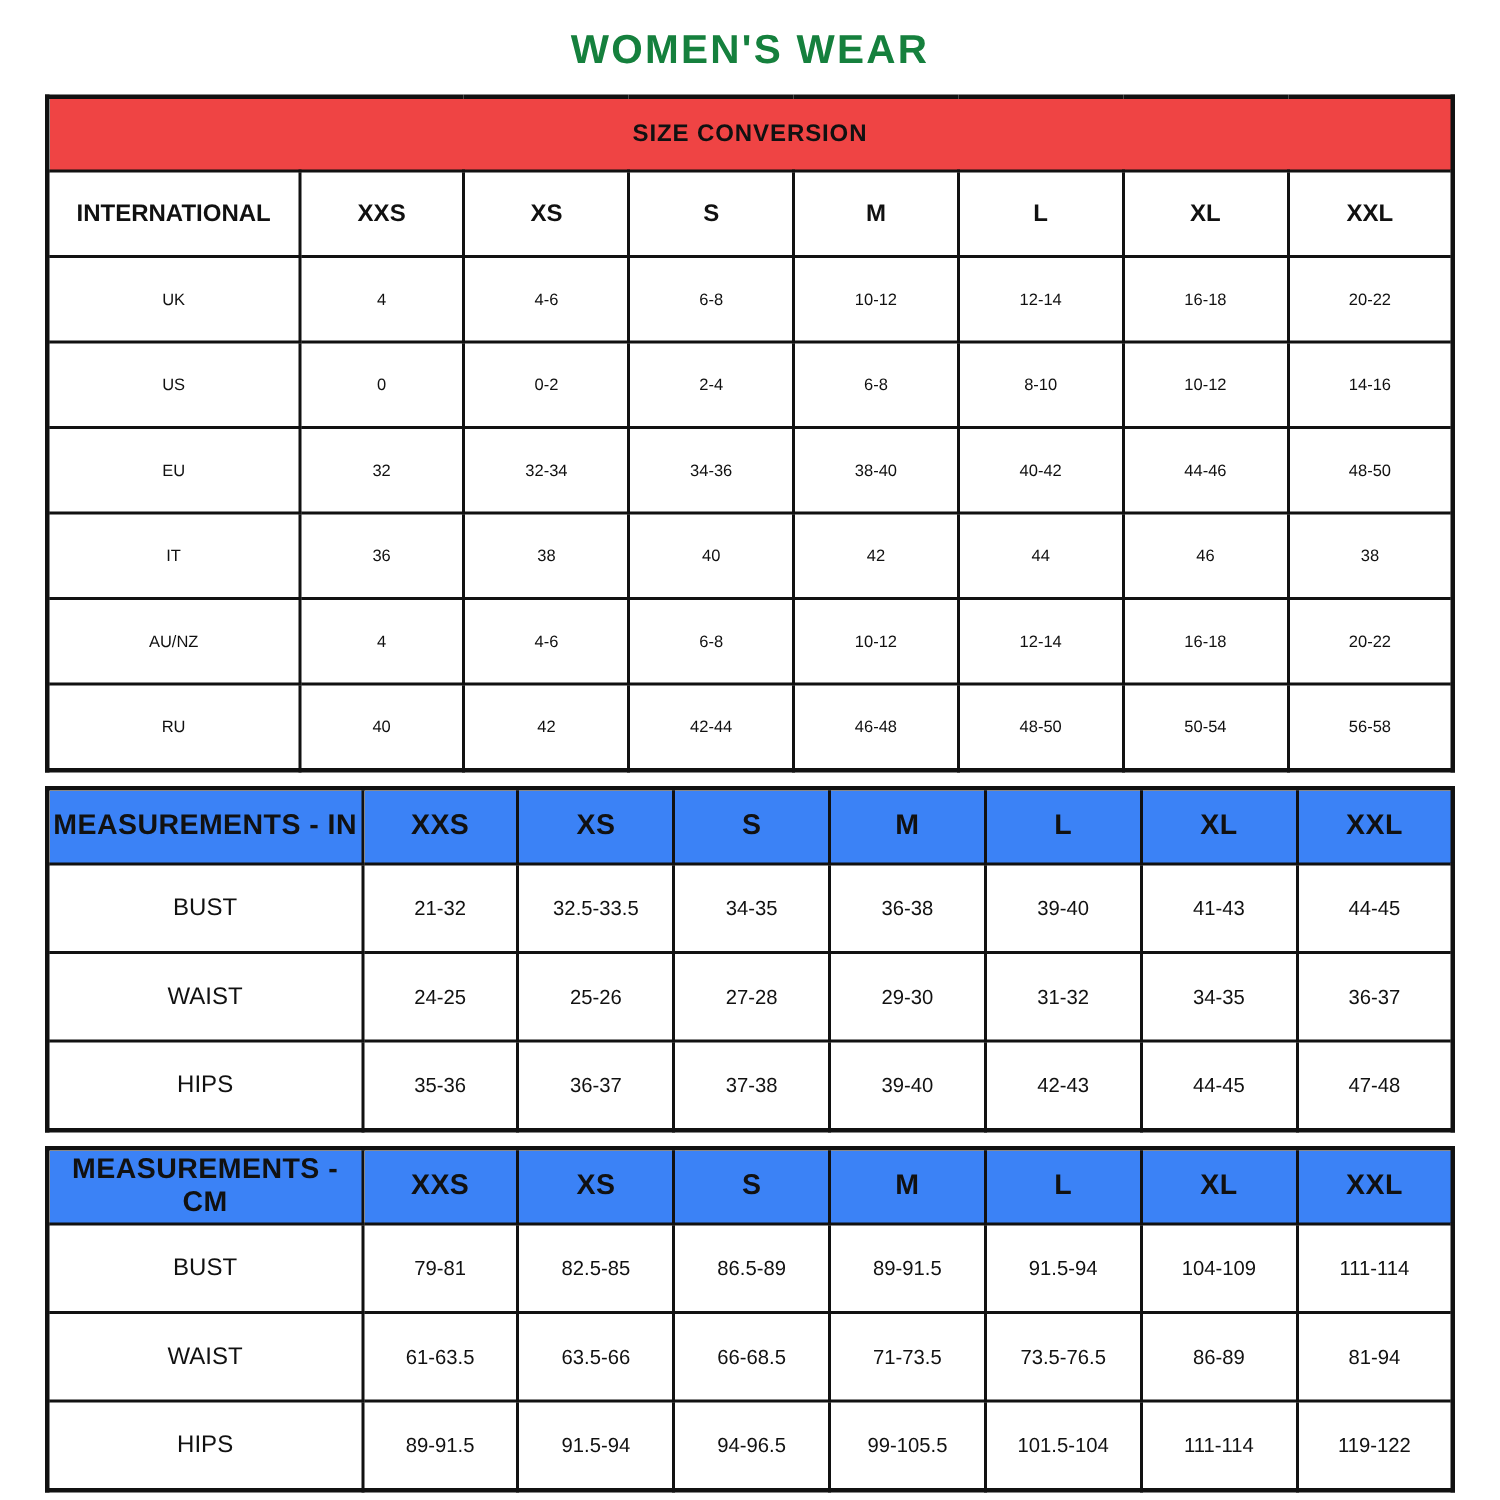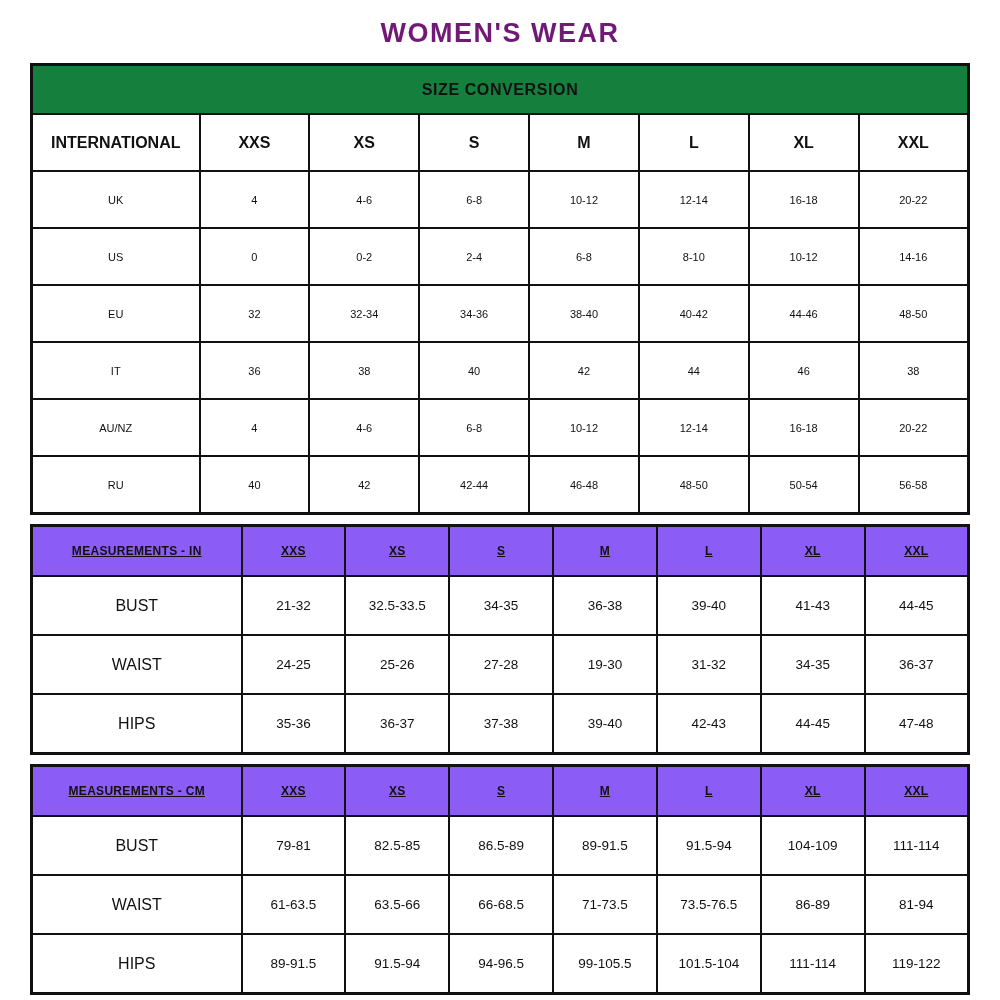--- a/index.html
+++ b/index.html
@@ -11,59 +11,58 @@
     color: #111111;
     -webkit-font-smoothing: antialiased;
   }
   .page { padding: 12px 30px 0 30px; }
   .page-title {
     text-align: center;
     font-size: 27px;
     font-weight: 700;
     letter-spacing: 1.5px;
     margin: 6px 0 14px 0;
-    color: #701a75;
+    color: #15803d;
   }
   table {
     border-collapse: collapse;
     table-layout: fixed;
     width: 940px;
     margin: 0 auto 9px auto;
     border: 3px solid #111111;
   }
   th, td {
     border: 2px solid #111111;
     text-align: center;
     vertical-align: middle;
     padding: 0;
     overflow: hidden;
   }
   
   .conv .banner {
     height: 47px;
-    background: #15803d;
+    background: #ef4444;
     font-size: 16px;
     font-weight: 700;
     letter-spacing: 0.6px;
   }
   .conv .colhead {
     height: 55px;
     font-weight: 700;
     font-size: 16px;
     background: #ffffff;
   }
   .conv td { height: 55px; font-size: 11px; font-weight: 400; }
   
   .meas th {
     height: 48px;
-    background: #8b5cf6;
-    font-size: 12px;
+    background: #3b82f6;
+    font-size: 19px;
     font-weight: 700;
     letter-spacing: 0.3px;
-    text-decoration: underline;
   }
   .meas td { height: 57px; font-size: 13.5px; font-weight: 400; }
   .meas td.rowlabel { font-size: 16px; }
 </style>
 </head>
 <body>
 
 <div class="page">
   <h1 class="page-title">WOMEN'S WEAR</h1>
 
@@ -173,21 +172,21 @@
           <td class="val">36-38</td>
           <td class="val">39-40</td>
           <td class="val">41-43</td>
           <td class="val">44-45</td>
         </tr>
         <tr>
           <td class="rowlabel">WAIST</td>
           <td class="val">24-25</td>
           <td class="val">25-26</td>
           <td class="val">27-28</td>
-          <td class="val">19-30</td>
+          <td class="val">29-30</td>
           <td class="val">31-32</td>
           <td class="val">34-35</td>
           <td class="val">36-37</td>
         </tr>
         <tr>
           <td class="rowlabel">HIPS</td>
           <td class="val">35-36</td>
           <td class="val">36-37</td>
           <td class="val">37-38</td>
           <td class="val">39-40</td>

